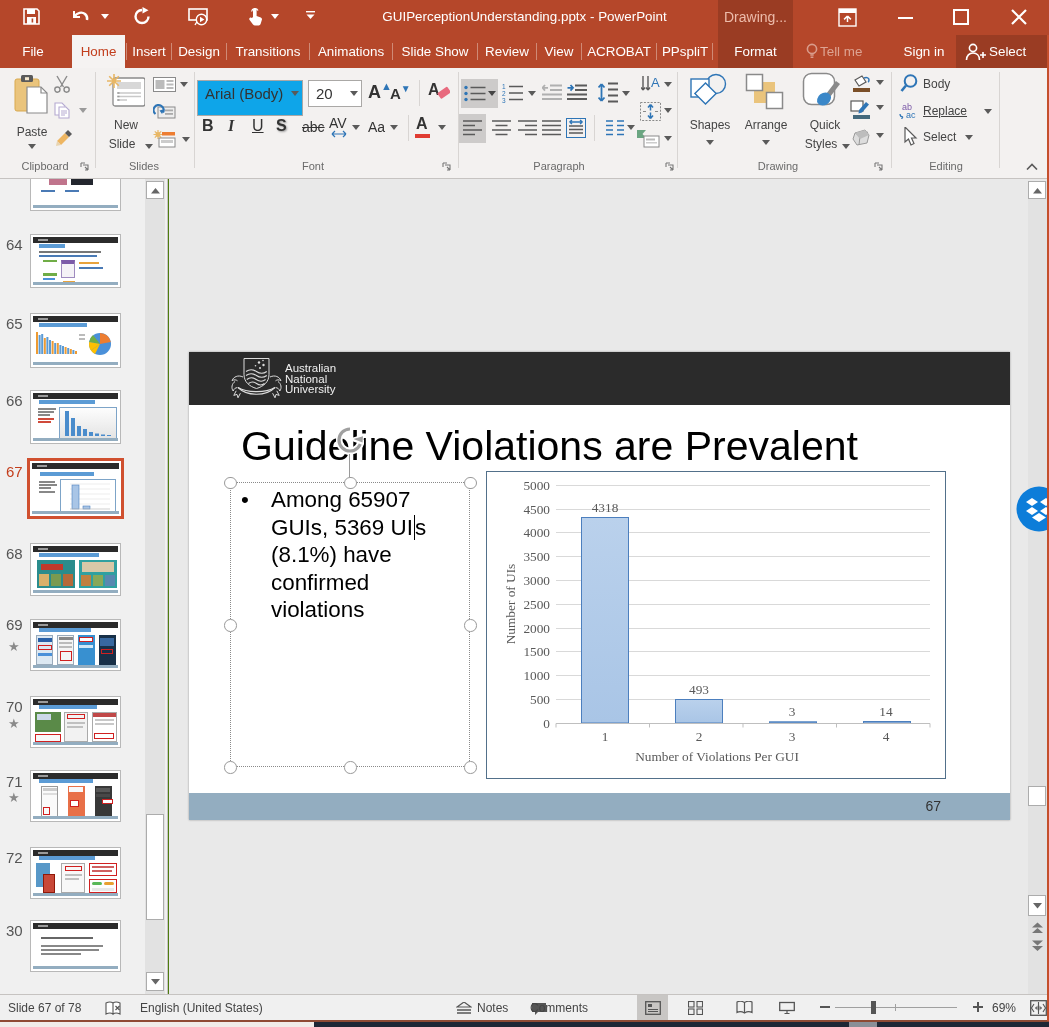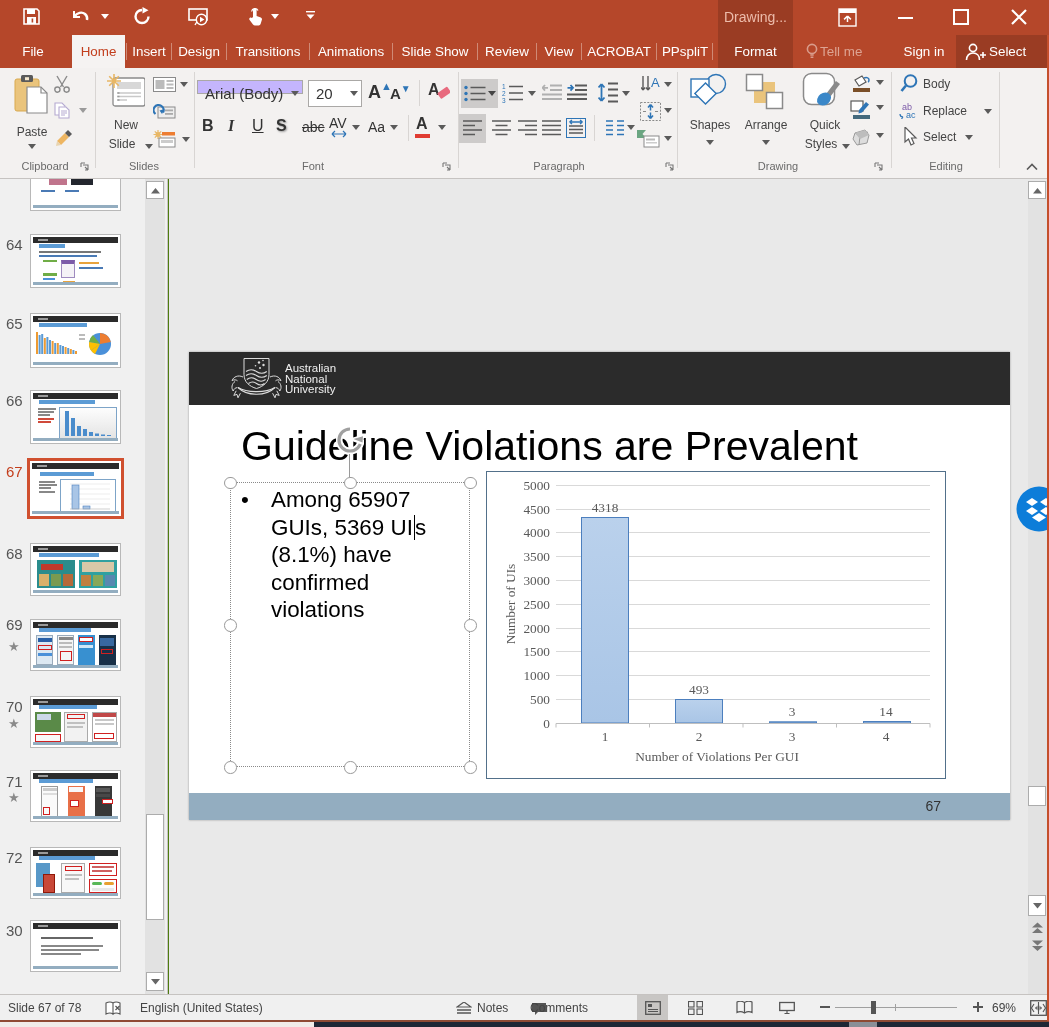--- a/index.html
+++ b/index.html
@@ -82,20 +82,21 @@
     <path d="M4.6 4.5 a3.4 3.4 0 0 1 6.4 -1" fill="none" stroke="#fff" stroke-width="1.3"></path>
   </svg>
   <svg class="qat-ico" style="left:271px;top:14px;" width="8" height="5" viewBox="0 0 8 5">
       <path d="M0 0 h8 l-4 5 z" fill="#fff"></path>
     </svg>
 
   <svg class="qat-ico" style="left:306px;top:11px;" width="9" height="9" viewBox="0 0 9 9">
     <rect x="0" y="0" width="9" height="1.4" fill="#fff"></rect>
       <path d="M0.5 3.5 h8 l-4 4.5 z" fill="#fff"></path>
   </svg>
+  <div id="title-text">GUIPerceptionUnderstanding.pptx - PowerPoint</div>
   <div id="drawing-ctx">Drawing...</div>
 
   <svg class="qat-ico" style="left:838px;top:8px;" width="19" height="19" viewBox="0 0 19 19">
     <rect x="1" y="1" width="17" height="17" fill="none" stroke="#fff" stroke-width="1.4"></rect>
     <rect x="1" y="1" width="17" height="4" fill="#fff"></rect>
     <path d="M9.5 14 V8 M9.5 8 l-3.4 3.4 M9.5 8 l3.4 3.4" stroke="#fff" stroke-width="1.5" fill="none"></path>
   </svg>
   <div class="abs" style="left:898px;top:17px;width:15px;height:2px;background:#fff;"></div>
   <svg class="qat-ico" style="left:953px;top:9px;" width="16" height="16" viewBox="0 0 16 16">
       <rect x="1" y="1" width="14" height="14" fill="none" stroke="#fff" stroke-width="2"></rect>
@@ -226,21 +227,21 @@
     <rect x="9" y="2" width="13" height="3.5" fill="#ed7d31"></rect>
     <rect x="6" y="8" width="16" height="9" fill="#fff" stroke="#8a8a8a"></rect>
     <rect x="8" y="10" width="12" height="3" fill="#ccc"></rect>
   </svg>
   <svg class="abs" style="left:182px;top:69px;" width="8" height="5" viewBox="0 0 8 5">
       <path d="M0 0 h8 l-4 5 z" fill="#5a5a5a"></path>
     </svg>
   <div class="glabel" style="left:99px;width:90px;">Slides</div>
   <div class="gsep" style="left:194px;"></div>
 
-  <div class="abs" style="left:197px;top:12px;width:106px;height:14px;background:#c4b5fd;border:1px solid #aaa8a6;font-size:15px;color:#333;line-height:25px;padding-left:7px;">Arial (Body)</div>
+  <div class="abs" style="left:197px;top:12px;width:106px;height:36px;background:#0ea5e9;border:1px solid #aaa8a6;font-size:15px;color:#333;line-height:25px;padding-left:7px;">Arial (Body)</div>
   <svg class="abs" style="left:291px;top:23px;" width="8" height="5" viewBox="0 0 8 5">
       <path d="M0 0 h8 l-4 5 z" fill="#5a5a5a"></path>
     </svg>
   <div class="abs" style="left:308px;top:12px;width:54px;height:27px;background:#fff;border:1px solid #aaa8a6;font-size:15px;color:#333;line-height:25px;padding-left:7px;">20</div>
   <svg class="abs" style="left:350px;top:23px;" width="8" height="5" viewBox="0 0 8 5">
       <path d="M0 0 h8 l-4 5 z" fill="#5a5a5a"></path>
     </svg>
   <div class="abs" style="left:368px;top:14px;font-size:18px;color:#333;font-weight:bold;">A<span style="font-size:11px;position:relative;top:-8px;color:#2e75b6;">▲</span></div>
   <div class="abs" style="left:390px;top:17px;font-size:15px;color:#333;font-weight:bold;">A<span style="font-size:10px;position:relative;top:-7px;color:#2e75b6;">▼</span></div>
   <div class="abs" style="left:419px;top:12px;width:1px;height:26px;background:#d8d5d3;"></div>
@@ -434,21 +435,21 @@
   <svg class="abs" style="left:900px;top:6px;" width="18" height="19" viewBox="0 0 18 19">
     <circle cx="10.5" cy="7" r="5.8" fill="none" stroke="#2e75b6" stroke-width="2"></circle>
     <path d="M6 11.5 L1.5 17" stroke="#2e75b6" stroke-width="2.6"></path>
   </svg>
   <div class="abs rbtxt" style="left:923px;top:9px;">Body</div>
   <svg class="abs" style="left:899px;top:34px;" width="20" height="17" viewBox="0 0 20 17">
     <text x="3" y="8" font-size="9" fill="#7c5ba8" font-family="Liberation Sans">ab</text>
     <text x="7" y="16" font-size="9" fill="#2e75b6" font-family="Liberation Sans">ac</text>
     <path d="M1 12 c0 2 1 3 3 3 M4 15 l-2.4-1 M4 15 l-1.5 2" stroke="#2e75b6" stroke-width="1.2" fill="none"></path>
   </svg>
-  <div class="abs rbtxt" style="left:923px;top:36px;">Replace</div>
+  <div class="abs rbtxt" style="left:923px;top:36px;text-decoration:underline;">Replace</div>
   <svg class="abs" style="left:984px;top:41px;" width="8" height="5" viewBox="0 0 8 5">
       <path d="M0 0 h8 l-4 5 z" fill="#5a5a5a"></path>
     </svg>
   <svg class="abs" style="left:904px;top:59px;" width="14" height="19" viewBox="0 0 14 19">
     <path d="M1 0 L12 11 H7.5 L10 16.5 7 18 4.5 12 1 15 z" fill="#fff" stroke="#5a5a5a" stroke-width="1.2"></path>
   </svg>
   <div class="abs rbtxt" style="left:923px;top:62px;">Select</div>
   <svg class="abs" style="left:965px;top:67px;" width="8" height="5" viewBox="0 0 8 5">
       <path d="M0 0 h8 l-4 5 z" fill="#5a5a5a"></path>
     </svg>

